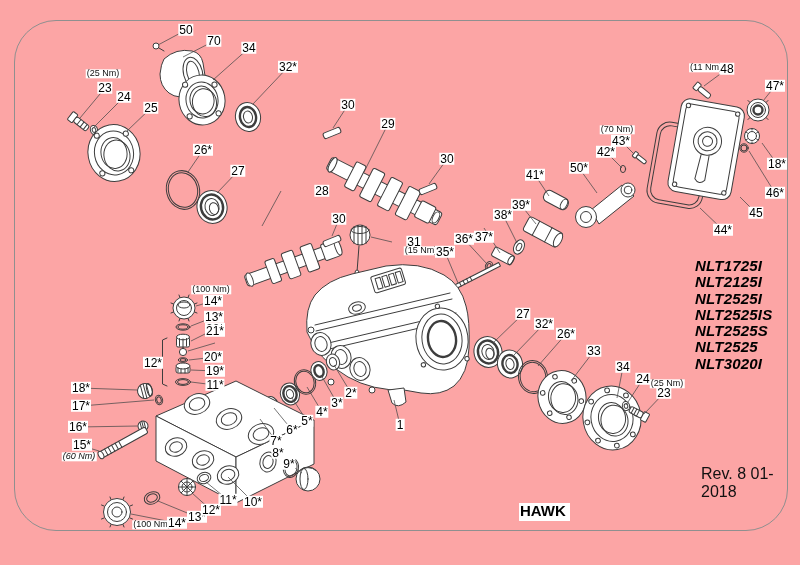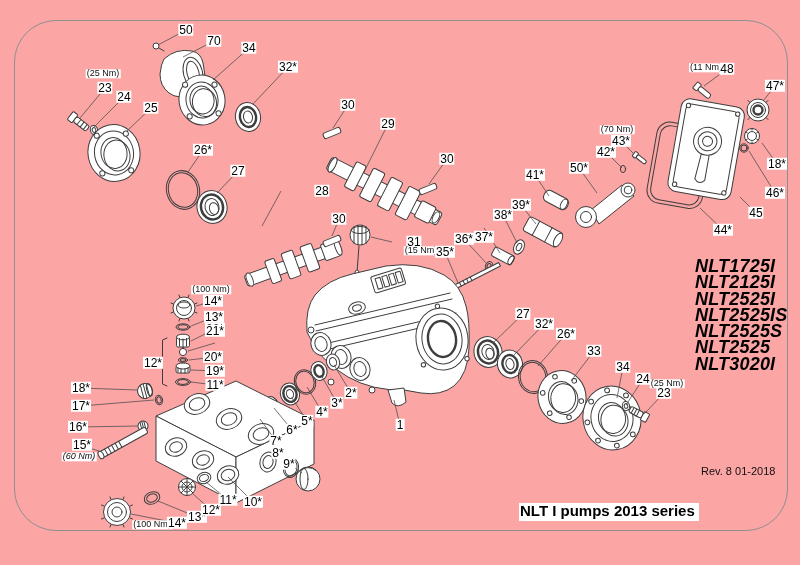--- a/index.html
+++ b/index.html
@@ -8,23 +8,23 @@
   .frame{position:absolute;left:14px;top:20px;width:774px;height:511px;box-sizing:border-box;
          border:1.2px solid #8f8f8f;border-radius:42px;}
   svg{position:absolute;left:0;top:0;}
   .p{fill:#ffffff;stroke:#3d3d3d;stroke-width:1;stroke-linejoin:round;}
   .n{fill:none;stroke:#3d3d3d;stroke-width:1;stroke-linejoin:round;stroke-linecap:round;}
   .t2{stroke-width:2.4;}
   #leader-lines line{stroke:#4a4a4a;stroke-width:0.75;}
   .plabel{position:absolute;transform:translate(-50%,-52%);font-size:12px;line-height:1;
           color:#000;background:#fff;padding:0 1px;white-space:nowrap;}
   .plabel.small{font-size:9px;color:#111;}
-  .models{position:absolute;left:695px;top:258px;font-size:18px;font-weight:bold;
+  .models{position:absolute;left:695px;top:258px;font-size:15px;font-weight:bold;
           font-style:italic;line-height:16.3px;color:#000;letter-spacing:.2px;}
-  .rev{position:absolute;left:701px;top:465px;font-size:11px;color:#111;}
+  .rev{position:absolute;left:701px;top:465px;font-size:16px;color:#111;}
   .titles{position:absolute;left:519px;top:503px;font-size:15px;font-weight:bold;
           line-height:15.5px;color:#000;background:#fff;padding:0 4px 2px 1px;}
 </style>
 </head>
 <body>
 
 <div class="stage">
   <div class="frame"></div>
 
   <svg width="800" height="565" viewBox="0 0 800 565">
@@ -566,15 +566,15 @@
       <div>NLT2525I</div>
       <div>NLT2525IS</div>
       <div>NLT2525S</div>
       <div>NLT2525</div>
       <div>NLT3020I</div>
     </div>
 
   <div class="rev">Rev. 8 01-2018</div>
 
   <div class="titles">
-    <div>NLT I pumps 2013 series</div>
+    <div>HAWK</div>
   </div>
 </div>
 
 </body></html>

